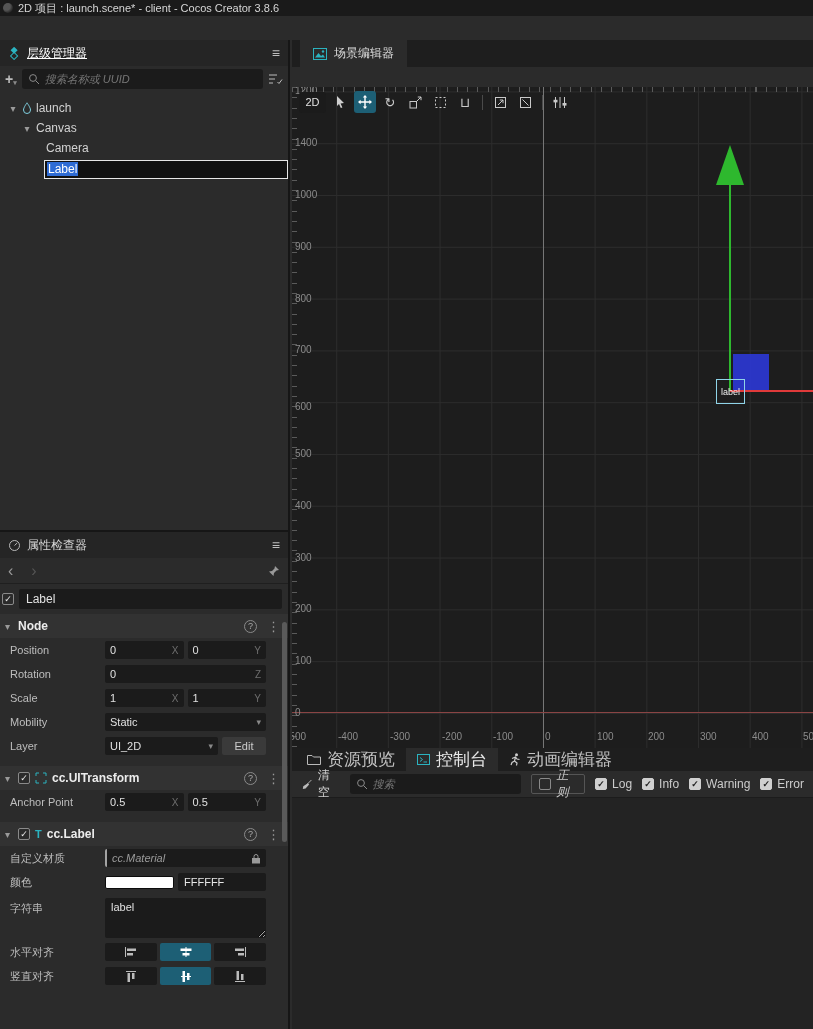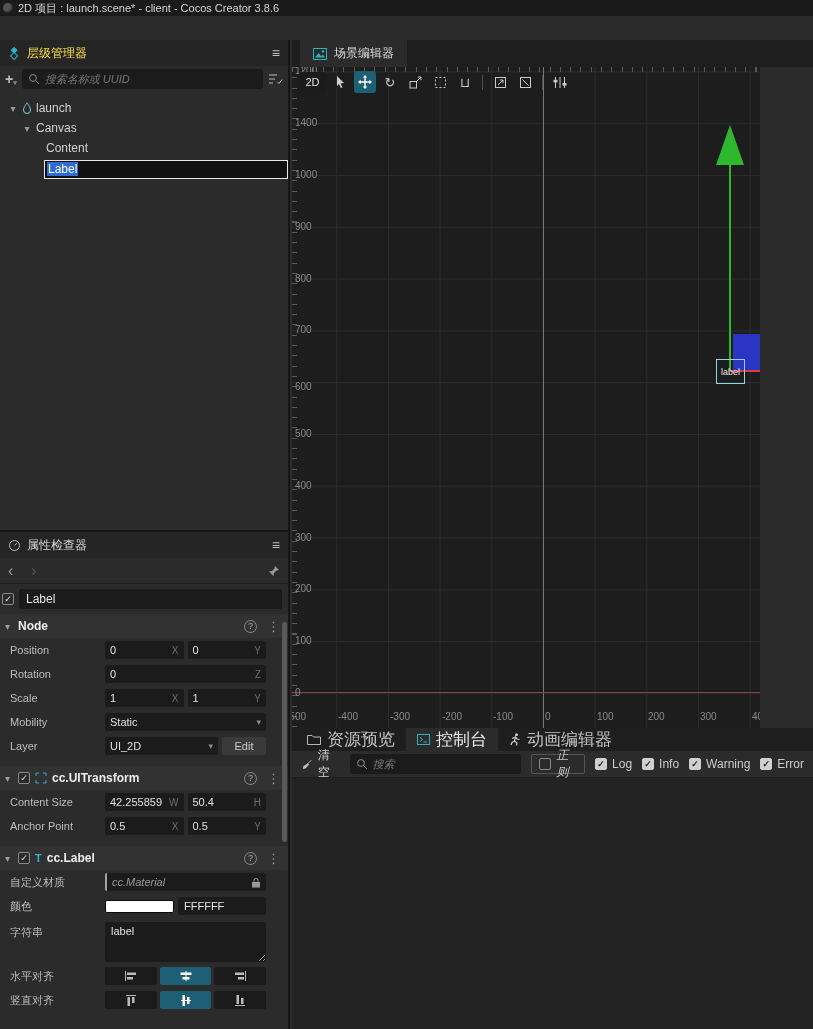--- a/index.html
+++ b/index.html
@@ -14,21 +14,21 @@
     display:flex; align-items:center; gap:5px; padding:0 3px; font-size:11px; color:#d6d6d6; }
   .app-logo { width:10px; height:10px; border-radius:50%;
     background:radial-gradient(circle at 35% 35%, #555 0 40%, #222 75%); flex:0 0 auto; }
   .menubar { position:absolute; left:0; top:16px; width:813px; height:24px; background:#232323;
     display:flex; align-items:center; padding:0 3px; }
   .menu-item { padding:0 9px; height:24px; line-height:24px; color:#c9c9c9; cursor:default; }
 
   
   .panel-header { height:26px; background:#252525; display:flex; align-items:center; gap:6px; padding:0 8px; }
   .panel-title { font-size:12px; color:#d8d8d8; }
-  .panel-title.teal { color:#fde047; }
+  .panel-title.teal { color:#ffffff;text-decoration:underline; }
   .hamburger { margin-left:auto; color:#bdbdbd; font-size:14px; cursor:pointer; }
   .kebab { color:#9a9a9a; font-size:13px; cursor:pointer; }
   .help-circle { width:13px; height:13px; border:1px solid #8a8a8a; border-radius:50%;
     display:flex; align-items:center; justify-content:center; font-size:9px; color:#aaa; }
 
   
   .left-col { position:absolute; left:0; top:40px; width:290px; height:989px; background:#2b2b2b;
     border-right:2px solid #161616; }
   .hierarchy { position:absolute; left:0; top:0; width:100%; height:490px; background:#2b2b2b; }
   .hier-toolbar { height:26px; display:flex; align-items:center; gap:5px; padding:0 5px; }
@@ -91,21 +91,21 @@
   .insp-scroll { position:absolute; right:1px; top:90px; width:5px; height:220px;
     background:#5a5a5a; border-radius:3px; }
 
   
   .main { position:absolute; left:292px; top:40px; width:521px; height:989px; }
   .scene-tabbar { height:27px; background:#1e1e1e; display:flex; align-items:stretch; }
   .tab { display:flex; align-items:center; gap:7px; padding:0 13px; color:#dcdcdc; cursor:pointer; }
   .tab.active { background:#2b2b2b; }
   .scene-tabbar .tab { margin-left:8px; }
 
-  .viewport { position:relative; width:468px; height:661px; background:#1d1d1d; overflow:hidden; }
+  .viewport { position:relative; width:521px; height:661px; background:#1d1d1d; overflow:hidden;margin-top:20px; }
   .grid { position:absolute; inset:0;
     background-image:
       linear-gradient(to right, #2c2c2c 1px, transparent 1px),
       linear-gradient(to bottom, #2c2c2c 1px, transparent 1px);
     background-size:51.7px 51.8px; background-position:44.2px 4.4px; }
   .ruler-top { position:absolute; left:0; top:0; width:100%; height:5px;
     background:repeating-linear-gradient(to right, #5a5a5a 0 1px, transparent 1px 10.3px); }
   .ruler-left { position:absolute; left:0; top:0; width:5px; height:100%;
     background:repeating-linear-gradient(to bottom, #5a5a5a 0 1px, transparent 1px 10.3px); }
   .axis-x { position:absolute; left:0; top:625px; width:100%; height:1px; background:#8a4444; }
@@ -194,21 +194,21 @@
           <svg width="10" height="12" viewBox="0 0 10 12">
             <path d="M5 0.8 C5 0.8 1.5 5.5 1.5 8 a3.5 3.5 0 0 0 7 0 C8.5 5.5 5 0.8 5 0.8 Z" fill="none" stroke="#7fd0e0"></path>
           </svg>
           <span>launch</span>
         </div>
         <div class="tree-row" style="padding-left:22px;">
           <span class="tw">▾</span>
           <span>Canvas</span>
         </div>
         <div class="tree-row" style="padding-left:46px;">
-          <span>Content</span>
+          <span>Camera</span>
         </div>
         <div class="tree-edit-row">
           <div class="tree-edit">
             <span class="sel">Label</span>
           </div>
         </div>
       </div>
     </div>
 
     <div class="inspector">
@@ -316,33 +316,20 @@
         <svg width="12" height="12" viewBox="0 0 12 12">
           <path d="M1 4 V1 H4 M8 1 H11 V4 M11 8 V11 H8 M4 11 H1 V8" fill="none" stroke="#2bb3c0"></path>
         </svg>
         <span class="sec-title">cc.UITransform</span>
         <span class="sec-right">
           <span class="help-circle">?</span>
           <span class="kebab">⋮</span>
         </span>
       </div>
 
-      <div class="prow">
-        <span class="plabel">Content Size</span>
-        <div class="pfields">
-          <div class="field">
-            <span>42.255859</span>
-            <span class="fsuf">W</span>
-          </div>
-          <div class="field">
-            <span>50.4</span>
-            <span class="fsuf">H</span>
-          </div>
-        </div>
-      </div>
 
       <div class="prow">
         <span class="plabel">Anchor Point</span>
         <div class="pfields">
           <div class="field">
             <span>0.5</span>
             <span class="fsuf">X</span>
           </div>
           <div class="field">
             <span>0.5</span>

